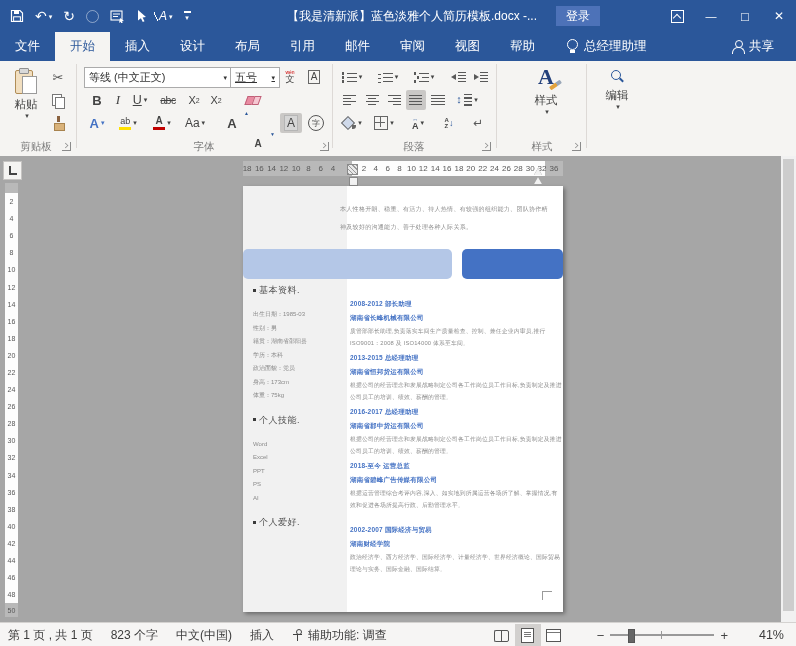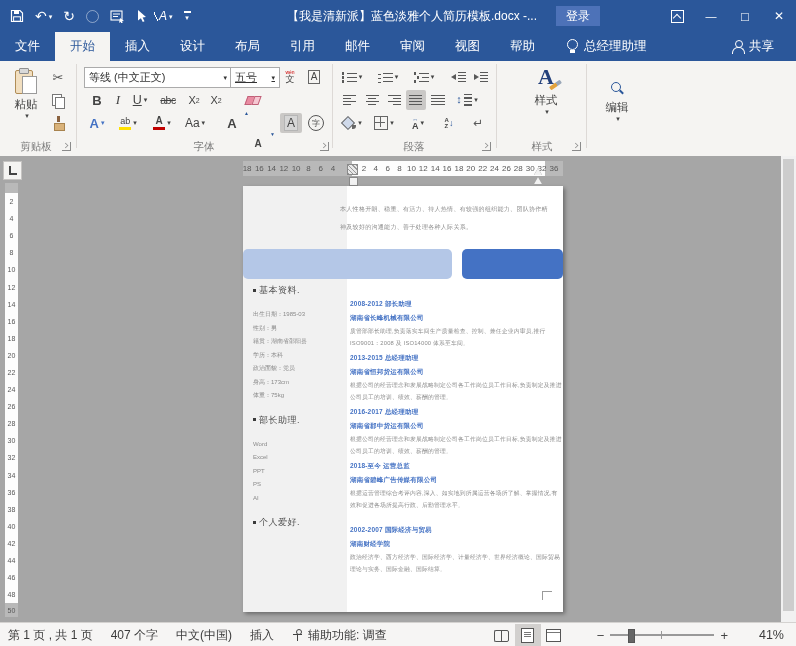--- a/index.html
+++ b/index.html
@@ -507,21 +507,21 @@
     <div class="gsep" style="left:496px;"></div>
 
     <div class="bigbtn dd" style="left:518px;top:4px;width:56px;flex-direction:column;">
       <span class="styles-a">A</span>
       <span style="margin-top:4px;">样式</span>
     </div>
     <div class="glabel" style="left:510px;width:64px;">样式</div>
     <span class="launcher" style="left:572px;"></span>
     <div class="gsep" style="left:586px;"></div>
 
-    <div class="bigbtn dd" style="left:594px;top:20px;width:46px;flex-direction:column;">
+    <div class="bigbtn dd" style="left:594px;top:8px;width:46px;flex-direction:column;">
       <span class="magnifier"></span>
       <span style="margin-top:2px;">编辑</span>
     </div>
   </div>
 
   <div class="canvas">
     <div class="tabsel"></div>
 
     <div class="hruler">
       <div class="white"></div>
@@ -609,21 +609,21 @@
         <div class="kv">出生日期：1985-03</div>
             <div class="kv">性别：男</div>
             <div class="kv">籍贯：湖南省邵阳县</div>
             <div class="kv">学历：本科</div>
             <div class="kv">政治面貌：党员</div>
             <div class="kv">身高：173cm</div>
             <div class="kv">体重：75kg</div>
           </div>
         <div class="sec-h">
             <span class="sq"></span>
-            <span>部长助理.</span>
+            <span>个人技能.</span>
           </div>
         <div class="kv-list">
 
         <div class="kv">Word</div>
             <div class="kv">Excel</div>
             <div class="kv">PPT</div>
             <div class="kv">PS</div>
             <div class="kv">AI</div>
           </div>
         <div class="sec-h">
@@ -672,21 +672,21 @@
       <span class="crop"></span>
     </div>
 
     <div class="scrollbar">
       <div class="scroll-thumb"></div>
     </div>
   </div>
 
   <div class="statusbar">
     <span class="sb-item">第 1 页 , 共 1 页</span>
-    <span class="sb-item">407 个字</span>
+    <span class="sb-item">823 个字</span>
     <span class="sb-item">中文(中国)</span>
     <span class="sb-item">插入</span>
     <span class="sb-item acc">
       <span class="acc-ic"></span>
       <span>辅助功能: 调查</span>
     </span>
     <div class="sb-right">
       <span class="view-btn">
           <span class="book-ic"></span>
         </span>

